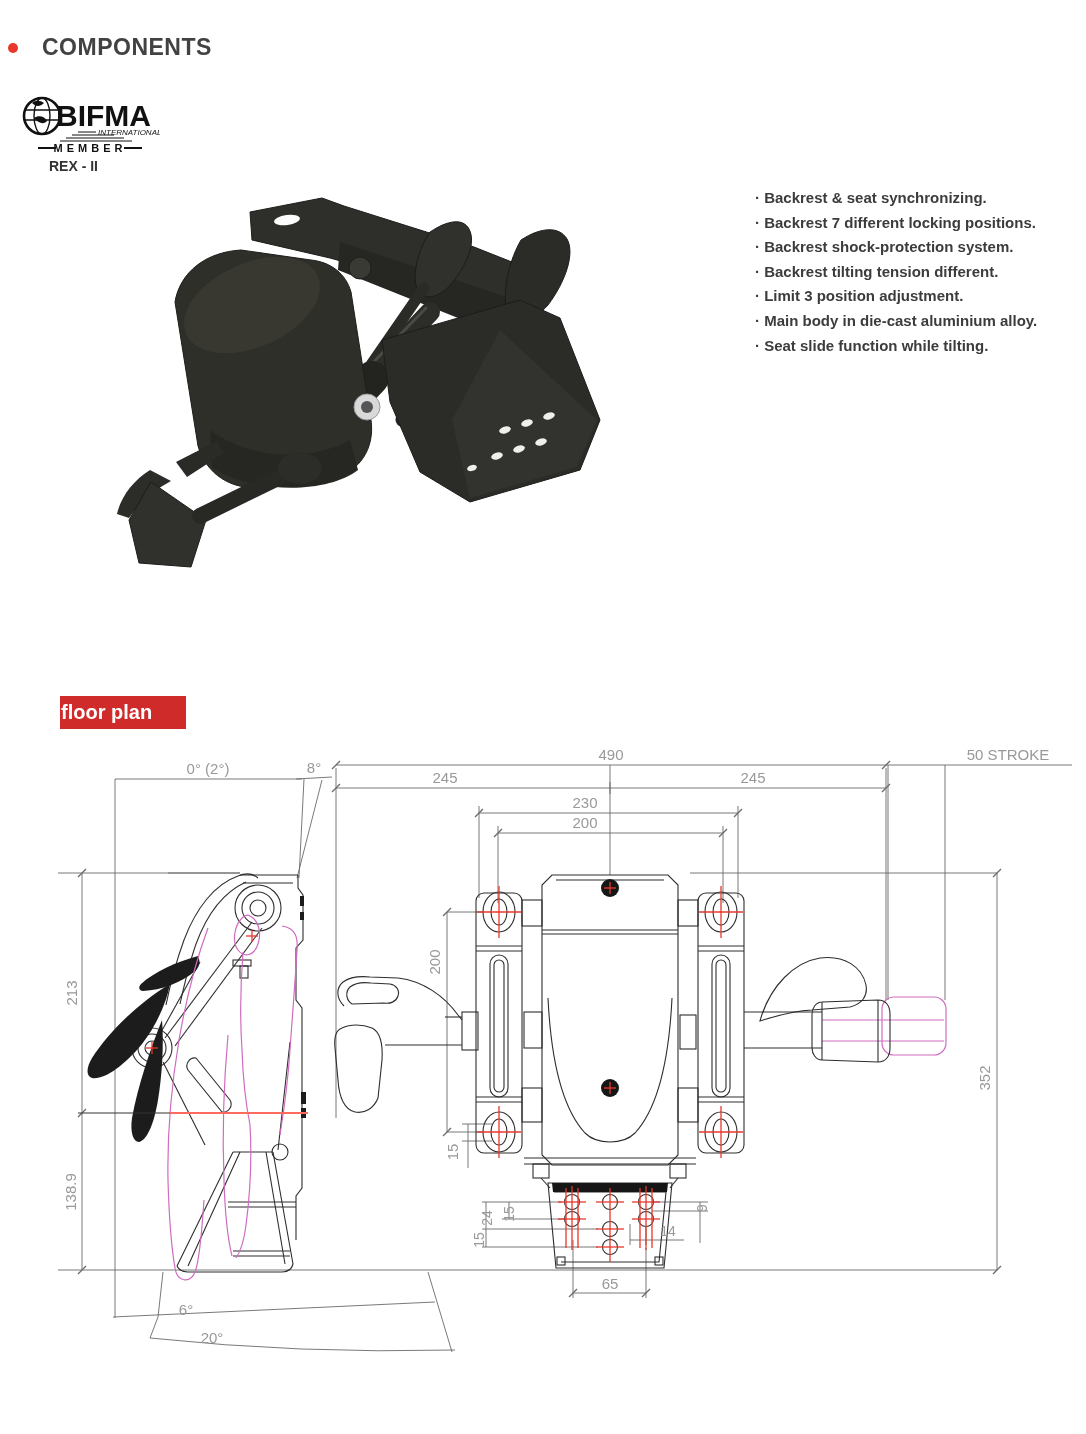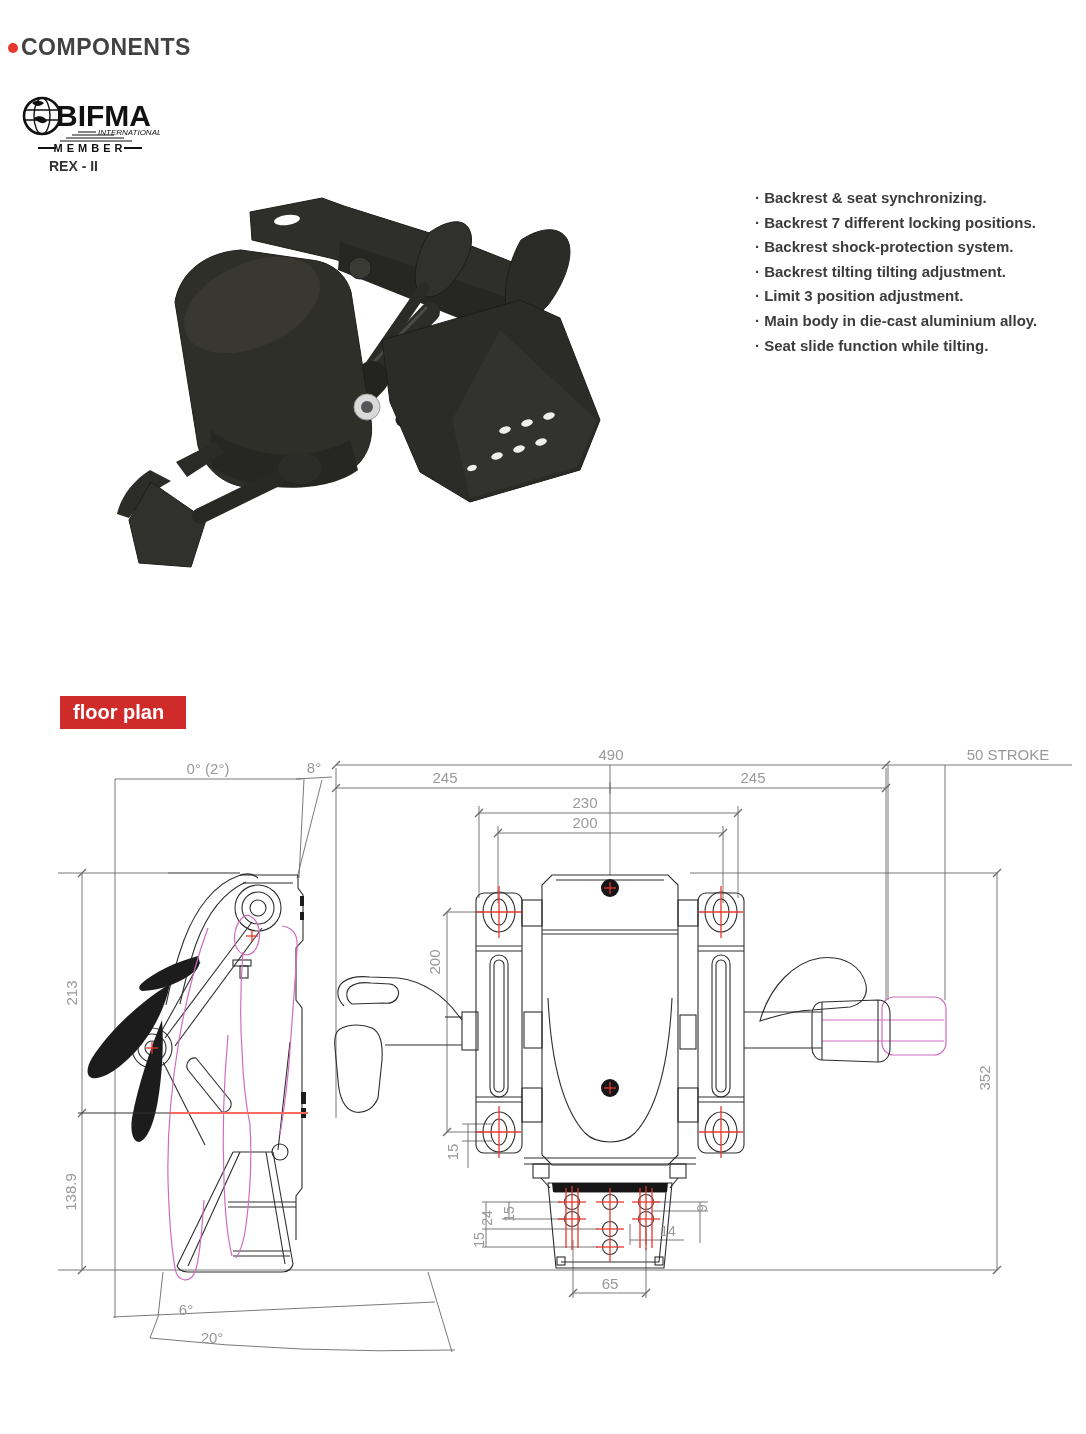--- a/index.html
+++ b/index.html
@@ -1,29 +1,29 @@
 <!DOCTYPE html>
 <html><head>
 <meta charset="utf-8">
 <style>
   html,body{margin:0;padding:0;background:#ffffff;}
   body{width:1086px;height:1434px;position:relative;font-family:"Liberation Sans",sans-serif;overflow:hidden;}
   .abs{position:absolute;}
   
-  #page-header{left:8px;top:34px;display:flex;align-items:center;gap:3px;}
+  #page-header{left:8px;top:34px;display:flex;align-items:center;gap:24px;}
   .red-dot{width:10px;height:10px;border-radius:50%;background:#e8372c;}
   .title{font-size:23px;font-weight:bold;color:#424242;letter-spacing:.5px;}
   
   #model-label{left:49px;top:158px;font-size:14px;font-weight:bold;color:#333;}
   
   #feature-list{left:755px;top:186px;width:310px;font-weight:bold;}
   #feature-list .feat{font-size:15px;color:#3c3c3c;line-height:24.6px;white-space:nowrap;}
   
   #floorplan-chip{left:60px;top:696px;width:126px;height:33px;background:#cf2b2b;color:#fff;
-    font-size:20px;font-weight:bold;display:flex;align-items:center;padding-left:13px;box-sizing:border-box;}
+    font-size:20px;font-weight:bold;display:flex;align-items:center;padding-left:1px;box-sizing:border-box;}
   svg text{font-family:"Liberation Sans",sans-serif;}
   .dimtxt{fill:#999999;font-size:15px;}
   .dimtxt-s{fill:#999999;font-size:14px;}
 </style>
 </head>
 <body>
 
 <div class="abs" id="page-header">
   <span class="red-dot"></span>
   <span class="title">COMPONENTS</span>
@@ -95,21 +95,21 @@
     <path d="M151,482 L206,520 L191,567 L139,563 L129,520 Z" fill="#30302c" stroke="#1d1d1b"></path>
     <line x1="200" y1="516" x2="290" y2="472" stroke="#282825" stroke-width="16" stroke-linecap="round"></line>
     <ellipse cx="300" cy="468" rx="22" ry="16" fill="#2c2c28"></ellipse>
   </g>
 </svg>
 
 <div class="abs" id="feature-list">
   <div class="feat">· Backrest &amp; seat synchronizing.</div>
   <div class="feat">· Backrest 7 different locking positions.</div>
   <div class="feat">· Backrest shock-protection system.</div>
-  <div class="feat">· Backrest tilting tilting adjustment.</div>
+  <div class="feat">· Backrest tilting tension different.</div>
   <div class="feat">· Limit 3 position adjustment.</div>
   <div class="feat">· Main body in die-cast aluminium alloy.</div>
   <div class="feat">· Seat slide function while tilting.</div>
 </div>
 
 <div class="abs" id="floorplan-chip">floor plan</div>
 
 <svg class="abs" style="left:0;top:740px;" width="1086" height="694" viewBox="0 740 1086 694">
 
   <g stroke="#6a6a6a" stroke-width=".9" fill="none">

